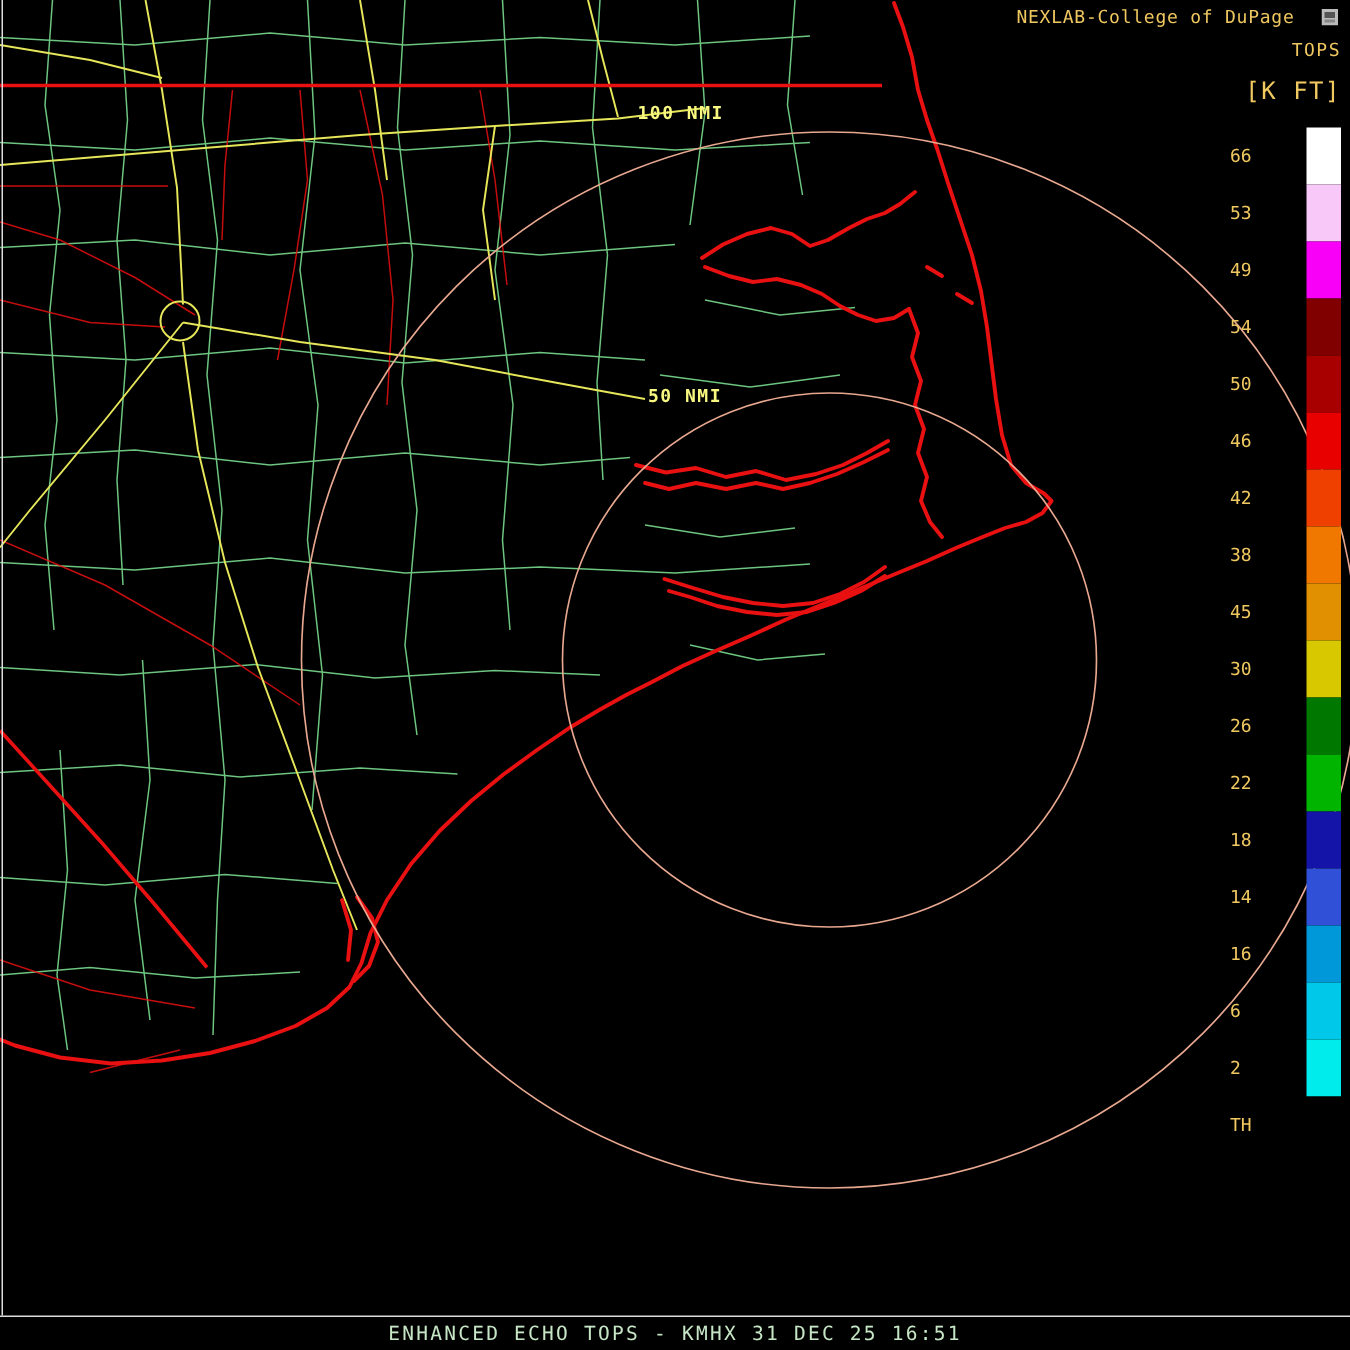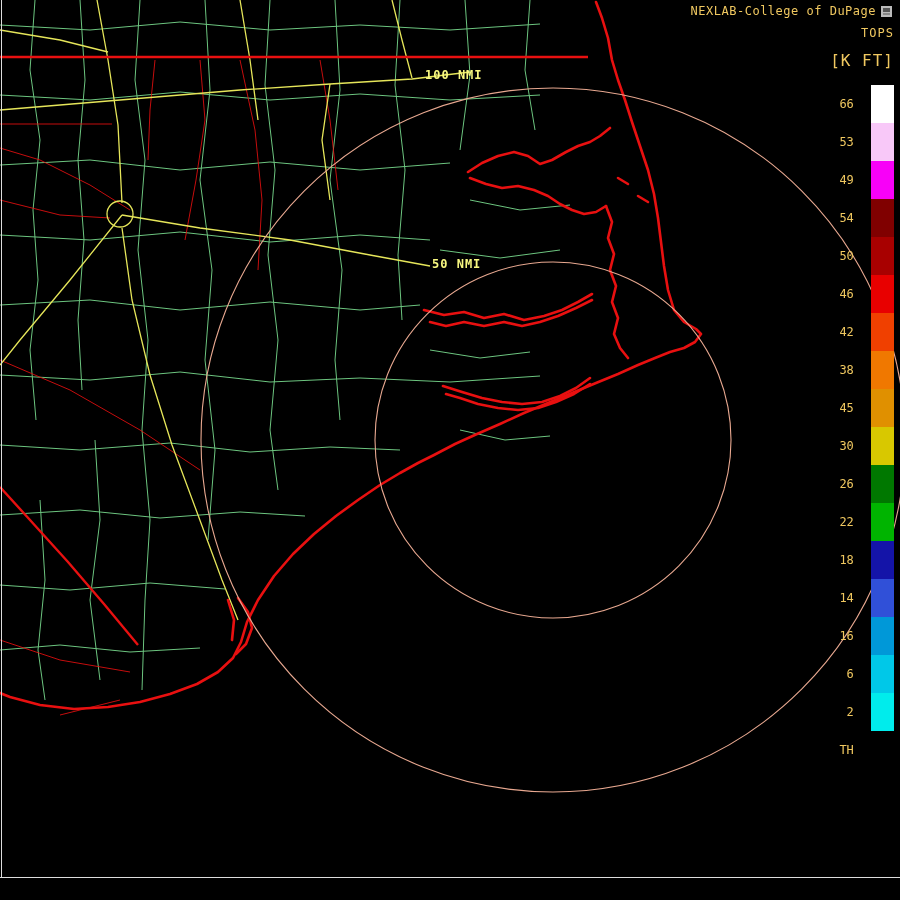--- a/index.html
+++ b/index.html
@@ -10,27 +10,27 @@
   
   .coast  {stroke:var(--coast,#E81010);stroke-width:2.6;fill:none;stroke-linejoin:round;stroke-linecap:round;}
   .border {stroke:var(--coast,#E81010);stroke-width:2.4;fill:none;}
   .roadr  {stroke:var(--coast,#E81010);stroke-width:1;fill:none;opacity:.85;}
   .county {stroke:var(--county,#79DB8E);stroke-width:1;fill:none;opacity:.9;}
   .roady  {stroke:var(--roady,#E6E65A);stroke-width:1.3;fill:none;}
   .ring   {stroke:var(--ring,#E8A890);stroke-width:1.1;fill:none;}
   .ringlbl{fill:var(--ringlbl,#F8F880);font-family:"DejaVu Sans Mono",monospace;
            font-size:12px;font-weight:bold;letter-spacing:1px;}
 
-  .header{position:absolute;top:4px;right:8px;display:flex;align-items:center;gap:5px;
+  .header{position:absolute;top:4px;right:8px;display:flex;align-items:center;gap:18px;
           color:var(--tan,#F0C860);font-size:12px;letter-spacing:.5px;}
   .legend{position:absolute;top:26px;right:6px;width:74px;color:var(--tan,#F0C860);}
   .lg-title{text-align:right;font-size:12px;margin-bottom:11px;letter-spacing:1px;}
   .lg-units{text-align:right;font-size:16px;margin-bottom:15px;letter-spacing:1px;}
   .lg-row{display:flex;align-items:center;height:38px;}
-  .lg-label{width:38px;text-align:right;padding-right:17px;font-size:12px;}
+  .lg-label{width:38px;padding-right:17px;font-size:12px;}
   .lg-swatch{width:26px;height:38px;}
 
   .frame-left{position:absolute;left:1px;top:0;width:1px;height:877px;background:var(--frame,#DDD);}
   .frame-bottom{position:absolute;left:0;bottom:22px;height:1px;width:100%;background:var(--frame,#DDD);}
   .footer{position:absolute;bottom:3px;left:0;width:100%;text-align:center;
           color:var(--footer,#C6E6C6);font-size:13px;letter-spacing:1.5px;}
 </style>
 </head>
 <body>
 
@@ -208,13 +208,14 @@
         <div class="lg-row">
           <span class="lg-label">TH</span>
           <div class="lg-swatch" style="background: rgb(0, 0, 0);"></div>
         </div>
       </div>
   </div>
 
   <div class="frame-left"></div>
   <div class="frame-bottom"></div>
 
+  <div class="footer">ENHANCED ECHO TOPS - KMHX 31 DEC 25 16:51</div>
 </div>
 
 </body></html>

